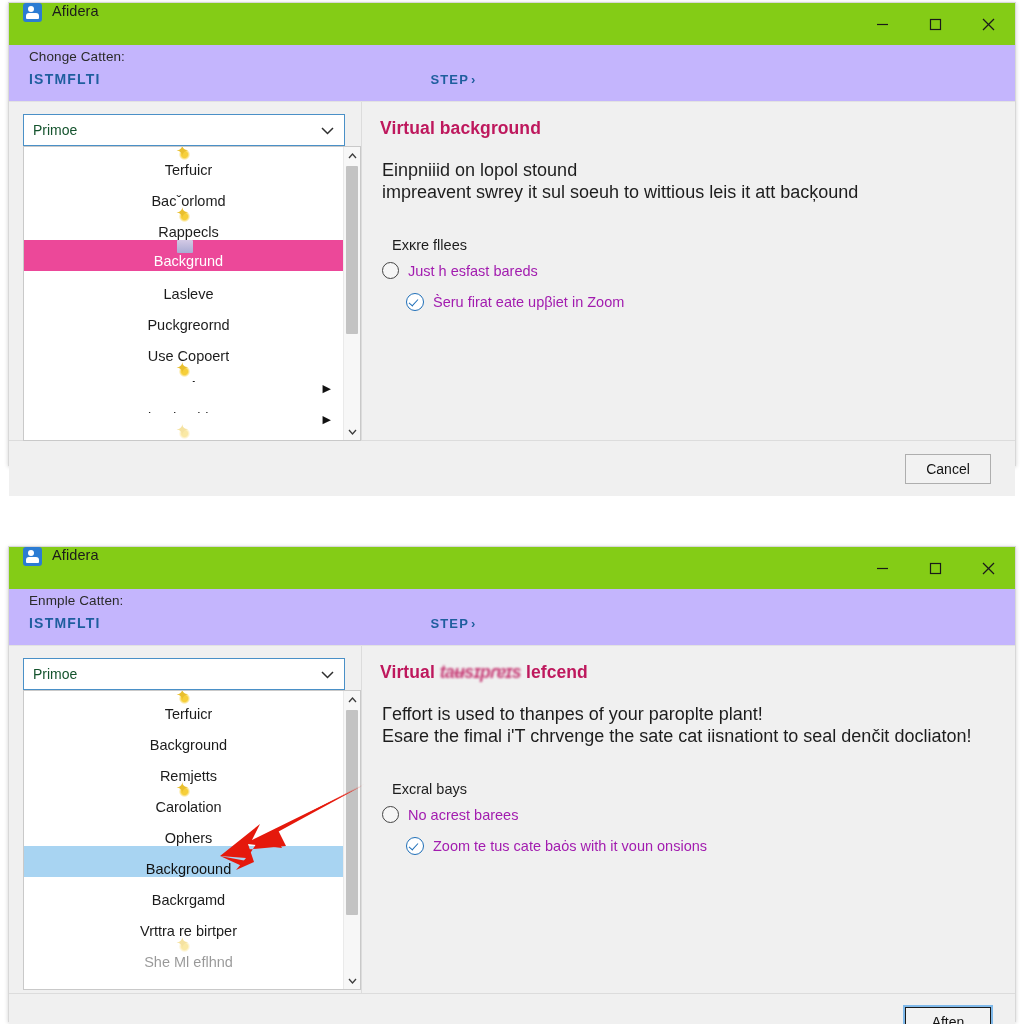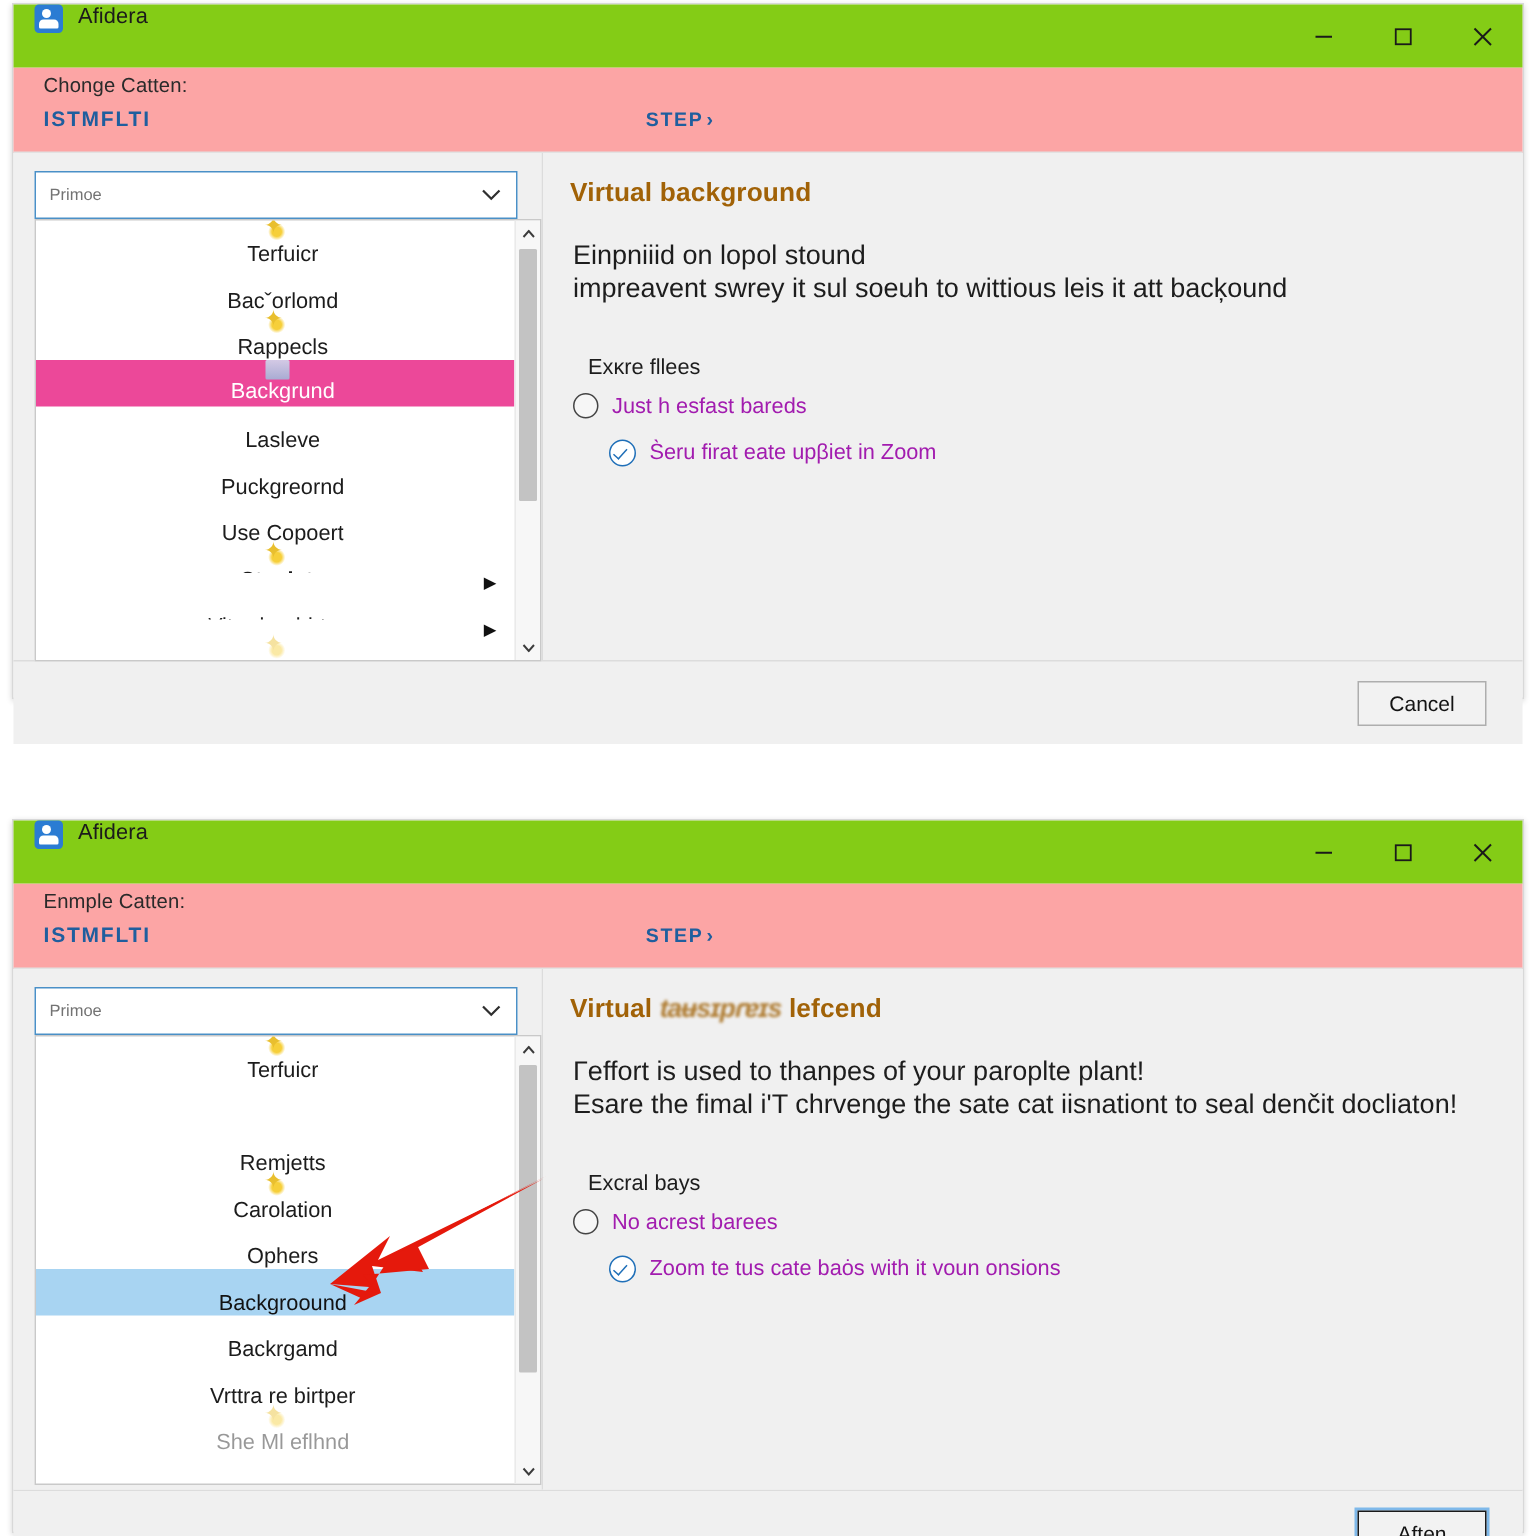--- a/index.html
+++ b/index.html
@@ -53,21 +53,21 @@
   }
   .wc{
     width:53px;height:42px;display:flex;align-items:center;justify-content:center;
     color:#1a1a1a;
   }
   .wc svg{display:block;}
 
   
   .header{
     padding:4px 20px 14px 20px;
-    background:#fca5a5;
+    background:#c4b5fd;
     border-bottom:1px solid #e2e2e2;
   }
   .hdr-sub{
     font-size:13.5px;color:#2a2a2a;margin-bottom:7px;letter-spacing:.1px;
   }
   .hdr-row{
     display:flex;align-items:center;
   }
   .hdr-code{
     font-size:14px;font-weight:bold;color:#1f5e9e;letter-spacing:1.2px;
@@ -103,21 +103,21 @@
   
   .combo{
     width:322px;height:32px;
     background:#ffffff;
     border:1px solid #4a90c7;
     box-sizing:border-box;
     display:flex;align-items:center;
     padding:0 9px;
     position:relative;
   }
-  .combo-val{font-size:11px;color:#737373;}
+  .combo-val{font-size:14px;color:#14532d;}
   .combo-arrow{
     position:absolute;right:10px;top:50%;transform:translateY(-50%);
     color:#2f2f2f;
   }
 
   
   .dropdown{
     width:338px;
     background:#ffffff;
     border:1px solid #c9c9c9;
@@ -178,21 +178,21 @@
   .dd-btn.bot{position:absolute;bottom:0;left:0;right:0;}
   .dd-thumb{
     position:absolute;left:2px;right:2px;
     background:#c3c3c3;border-radius:1px;
   }
   .win1 .dd-thumb{top:19px;height:168px;}
   .win2 .dd-thumb{top:19px;height:205px;}
 
   
   .rp-title{
-    font-size:17.5px;font-weight:bold;color:#a16207;
+    font-size:17.5px;font-weight:bold;color:#be185d;
     margin:0 0 20px 2px;letter-spacing:.1px;
   }
   .rp-title .smudge{
     font-style:italic;font-weight:bold;
     filter:blur(1.1px);
     letter-spacing:-.6px;
     opacity:.82;
   }
   .rp-desc{
     font-size:18px;color:#1d1d1d;line-height:22px;
@@ -432,20 +432,21 @@
         </div>
 
         <div class="dropdown">
           <div class="dd-items">
             <div class="dd-item">
               <span class="star on"></span>
               <span class="lbl">Terfuicr</span>
             </div>
             <div class="dd-item">
               <span class="star"></span>
+              <span class="lbl">Background</span>
             </div>
             <div class="dd-item">
               <span class="star"></span>
               <span class="lbl">Remjetts</span>
             </div>
             <div class="dd-item">
               <span class="star on"></span>
               <span class="lbl">Carolation</span>
             </div>
             <div class="dd-item">

